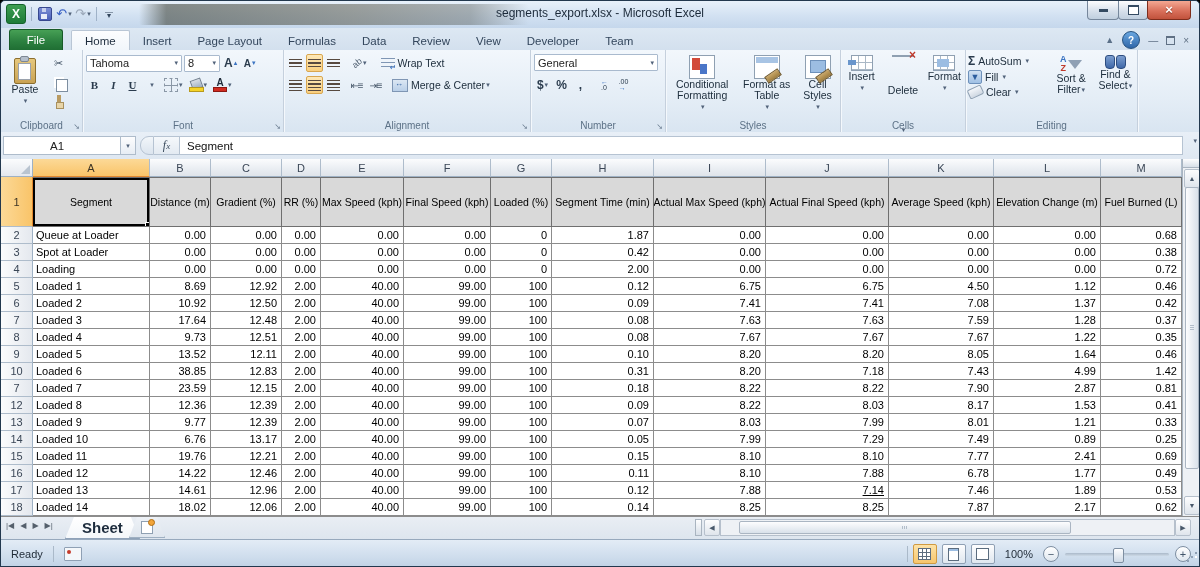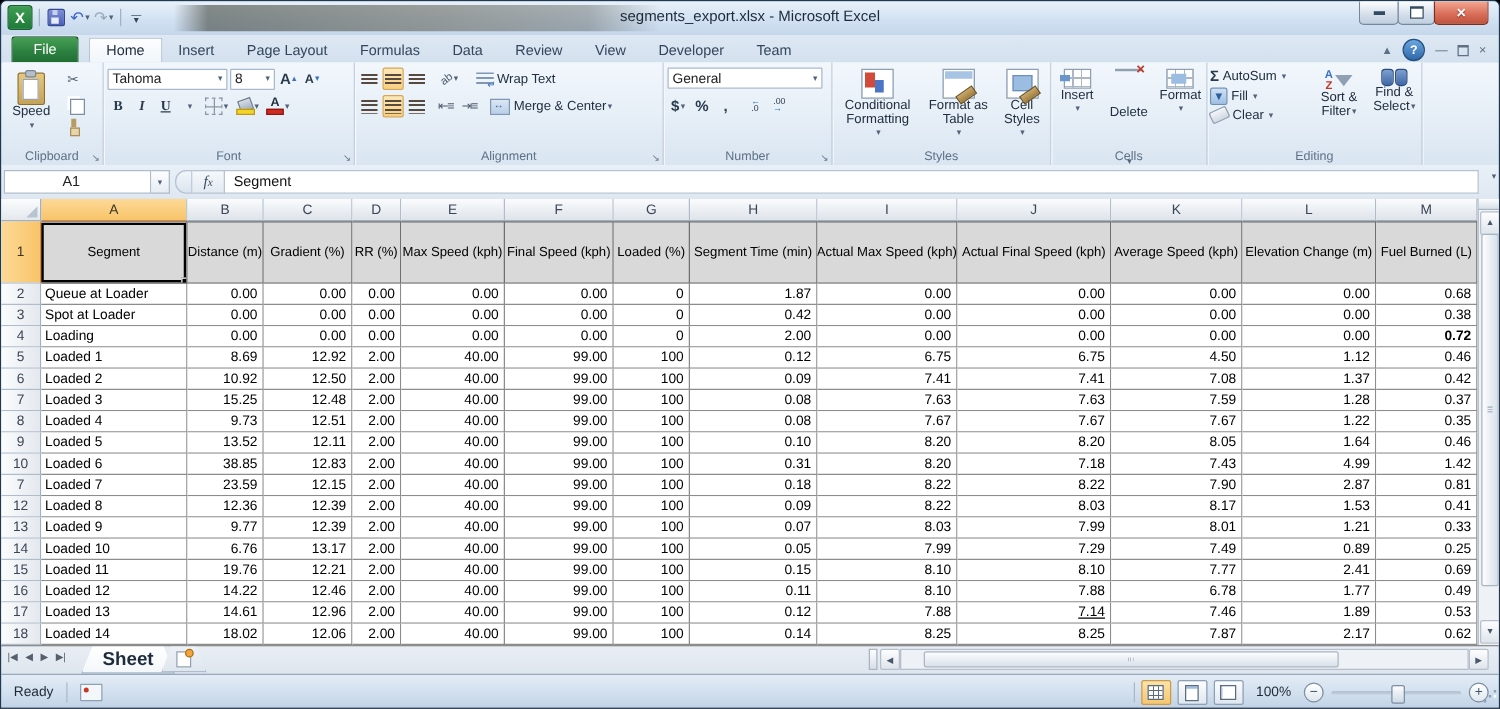--- a/index.html
+++ b/index.html
@@ -299,21 +299,21 @@
       <span class="dbtn">×</span>
     </div>
   </div>
 
   <div class="ribbon">
 
     <div class="rgroup" style="width:82px;">
       <div class="rrow">
         <div class="bigbtn" style="width:40px;">
           <span class="paste-ico"></span>
-          <span>Speed</span>
+          <span>Paste</span>
           <span class="caret">▾</span>
         </div>
         <div class="clip-col">
           <div class="sbtn">
               <span class="scissors">✂</span>
             </div>
           <div class="sbtn">
               <span class="copy-ico"></span>
             </div>
           <div class="sbtn">
@@ -628,21 +628,21 @@
           <div class="cell num" style="width: 71px;">0.00</div>
           <div class="cell num" style="width: 39px;">0.00</div>
           <div class="cell num" style="width: 83px;">0.00</div>
           <div class="cell num" style="width: 87px;">0.00</div>
           <div class="cell num" style="width: 61px;">0</div>
           <div class="cell num" style="width: 102px;">2.00</div>
           <div class="cell num" style="width: 112px;">0.00</div>
           <div class="cell num" style="width: 123px;">0.00</div>
           <div class="cell num" style="width: 105px;">0.00</div>
           <div class="cell num" style="width: 107px;">0.00</div>
-          <div class="cell num" style="width: 81px; font-weight: bold;">0.72</div>
+          <div class="cell num" style="width: 81px;">0.72</div>
         </div>
         <div class="grow">
           <div class="rowhdr">5</div>
           <div class="cell txt" style="width: 117px;">Loaded 1</div>
           <div class="cell num" style="width: 61px;">8.69</div>
           <div class="cell num" style="width: 71px;">12.92</div>
           <div class="cell num" style="width: 39px;">2.00</div>
           <div class="cell num" style="width: 83px;">40.00</div>
           <div class="cell num" style="width: 87px;">99.00</div>
           <div class="cell num" style="width: 61px;">100</div>
@@ -665,21 +665,21 @@
           <div class="cell num" style="width: 102px;">0.09</div>
           <div class="cell num" style="width: 112px;">7.41</div>
           <div class="cell num" style="width: 123px;">7.41</div>
           <div class="cell num" style="width: 105px;">7.08</div>
           <div class="cell num" style="width: 107px;">1.37</div>
           <div class="cell num" style="width: 81px;">0.42</div>
         </div>
         <div class="grow">
           <div class="rowhdr">7</div>
           <div class="cell txt" style="width: 117px;">Loaded 3</div>
-          <div class="cell num" style="width: 61px;">15.25</div>
+          <div class="cell num" style="width: 61px;">17.64</div>
           <div class="cell num" style="width: 71px;">12.48</div>
           <div class="cell num" style="width: 39px;">2.00</div>
           <div class="cell num" style="width: 83px;">40.00</div>
           <div class="cell num" style="width: 87px;">99.00</div>
           <div class="cell num" style="width: 61px;">100</div>
           <div class="cell num" style="width: 102px;">0.08</div>
           <div class="cell num" style="width: 112px;">7.63</div>
           <div class="cell num" style="width: 123px;">7.63</div>
           <div class="cell num" style="width: 105px;">7.59</div>
           <div class="cell num" style="width: 107px;">1.28</div>

